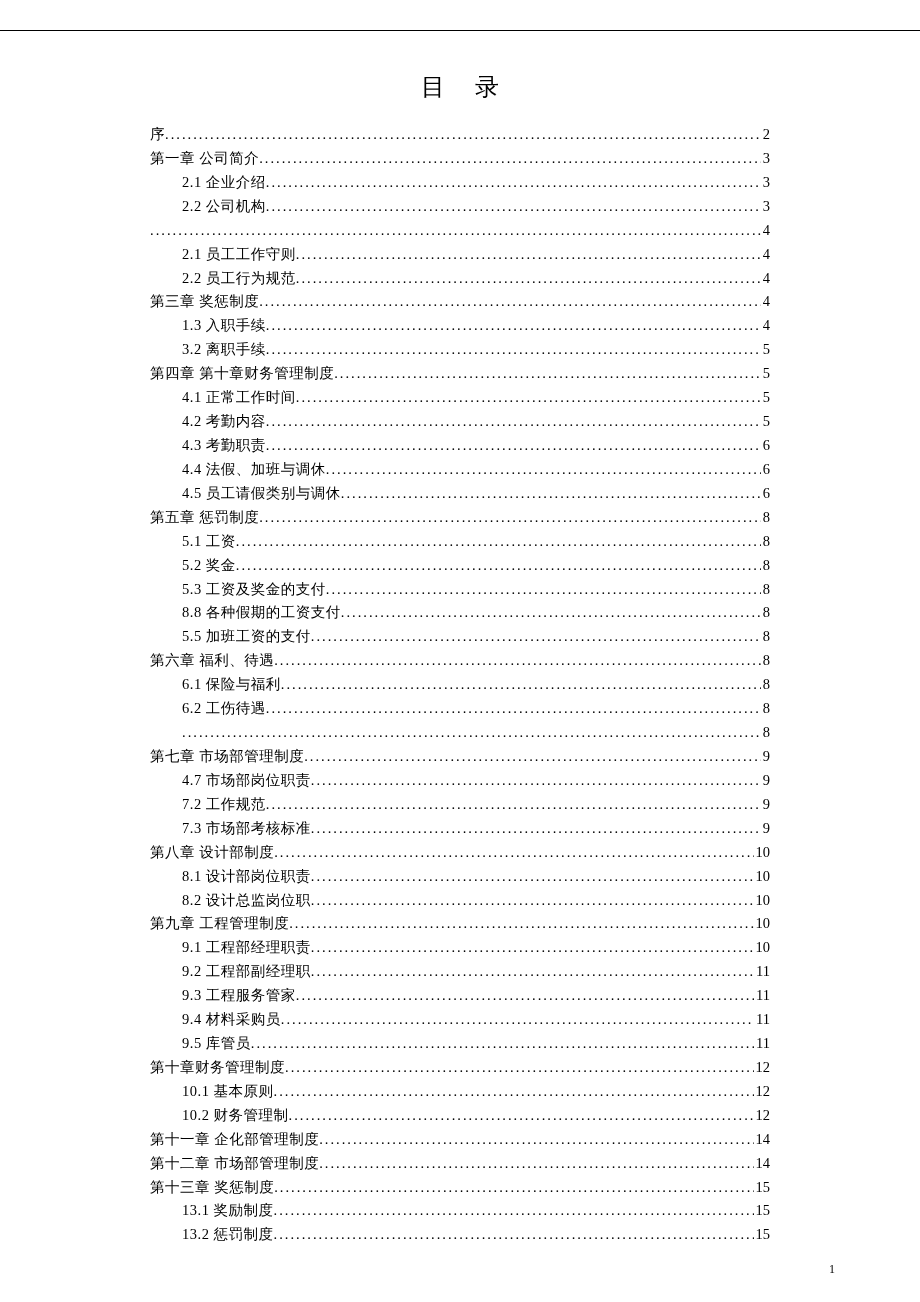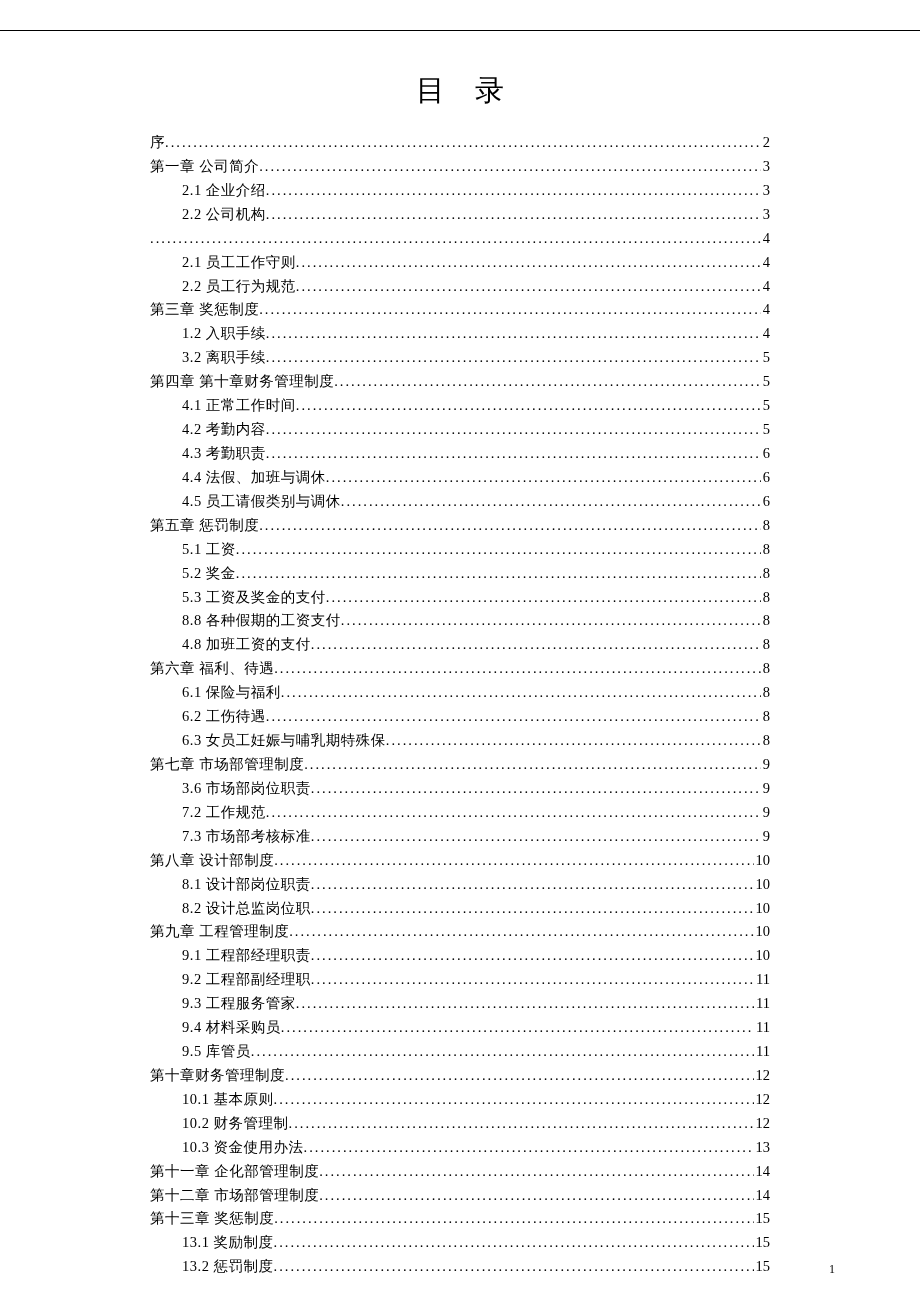--- a/index.html
+++ b/index.html
@@ -15,21 +15,21 @@
       position: relative;
       padding: 0;
     }
     .page {
       padding: 30px 85px 30px 85px;
       border-top: 1.5px solid #000;
       margin: 30px 0 0 0;
     }
     .title {
       text-align: center;
-      font-size: 29px;
+      font-size: 24px;
       font-weight: normal;
       letter-spacing: 30px;
       padding-left: 30px;
       margin: 10px 0 20px 0;
       font-family: Liberation Mono, monospace;
     }
     .toc-container {
       padding: 0 65px;
       font-size: 14.5px;
       line-height: 1.65;
@@ -110,21 +110,21 @@
         <span class="toc-label">2.2 员工行为规范</span>
         <span class="toc-dots"></span>
         <span class="toc-page">4</span>
       </div>
       <div class="toc-line level1">
         <span class="toc-label">第三章 奖惩制度</span>
         <span class="toc-dots"></span>
         <span class="toc-page">4</span>
       </div>
       <div class="toc-line level2">
-        <span class="toc-label">1.2 入职手续</span>
+        <span class="toc-label">1.3 入职手续</span>
         <span class="toc-dots"></span>
         <span class="toc-page">4</span>
       </div>
       <div class="toc-line level2">
         <span class="toc-label">3.2 离职手续</span>
         <span class="toc-dots"></span>
         <span class="toc-page">5</span>
       </div>
       <div class="toc-line level1">
         <span class="toc-label">第四章 第十章财务管理制度</span>
@@ -175,51 +175,50 @@
         <span class="toc-label">5.3 工资及奖金的支付</span>
         <span class="toc-dots"></span>
         <span class="toc-page">8</span>
       </div>
       <div class="toc-line level2">
         <span class="toc-label">8.8 各种假期的工资支付</span>
         <span class="toc-dots"></span>
         <span class="toc-page">8</span>
       </div>
       <div class="toc-line level2">
-        <span class="toc-label">4.8 加班工资的支付</span>
+        <span class="toc-label">5.5 加班工资的支付</span>
         <span class="toc-dots"></span>
         <span class="toc-page">8</span>
       </div>
       <div class="toc-line level1">
         <span class="toc-label">第六章 福利、待遇</span>
         <span class="toc-dots"></span>
         <span class="toc-page">8</span>
       </div>
       <div class="toc-line level2">
         <span class="toc-label">6.1 保险与福利</span>
         <span class="toc-dots"></span>
         <span class="toc-page">8</span>
       </div>
       <div class="toc-line level2">
         <span class="toc-label">6.2 工伤待遇</span>
         <span class="toc-dots"></span>
         <span class="toc-page">8</span>
       </div>
       <div class="toc-line level2">
-        <span class="toc-label">6.3 女员工妊娠与哺乳期特殊保</span>
         <span class="toc-dots"></span>
         <span class="toc-page">8</span>
       </div>
       <div class="toc-line level1">
         <span class="toc-label">第七章 市场部管理制度</span>
         <span class="toc-dots"></span>
         <span class="toc-page">9</span>
       </div>
       <div class="toc-line level2">
-        <span class="toc-label">3.6 市场部岗位职责</span>
+        <span class="toc-label">4.7 市场部岗位职责</span>
         <span class="toc-dots"></span>
         <span class="toc-page">9</span>
       </div>
       <div class="toc-line level2">
         <span class="toc-label">7.2 工作规范</span>
         <span class="toc-dots"></span>
         <span class="toc-page">9</span>
       </div>
       <div class="toc-line level2">
         <span class="toc-label">7.3 市场部考核标准</span>
@@ -278,25 +277,20 @@
       </div>
       <div class="toc-line level2">
         <span class="toc-label">10.1 基本原则</span>
         <span class="toc-dots"></span>
         <span class="toc-page">12</span>
       </div>
       <div class="toc-line level2">
         <span class="toc-label">10.2 财务管理制</span>
         <span class="toc-dots"></span>
         <span class="toc-page">12</span>
-      </div>
-      <div class="toc-line level2">
-        <span class="toc-label">10.3 资金使用办法</span>
-        <span class="toc-dots"></span>
-        <span class="toc-page">13</span>
       </div>
       <div class="toc-line level1">
         <span class="toc-label">第十一章 企化部管理制度</span>
         <span class="toc-dots"></span>
         <span class="toc-page">14</span>
       </div>
       <div class="toc-line level1">
         <span class="toc-label">第十二章 市场部管理制度</span>
         <span class="toc-dots"></span>
         <span class="toc-page">14</span>

